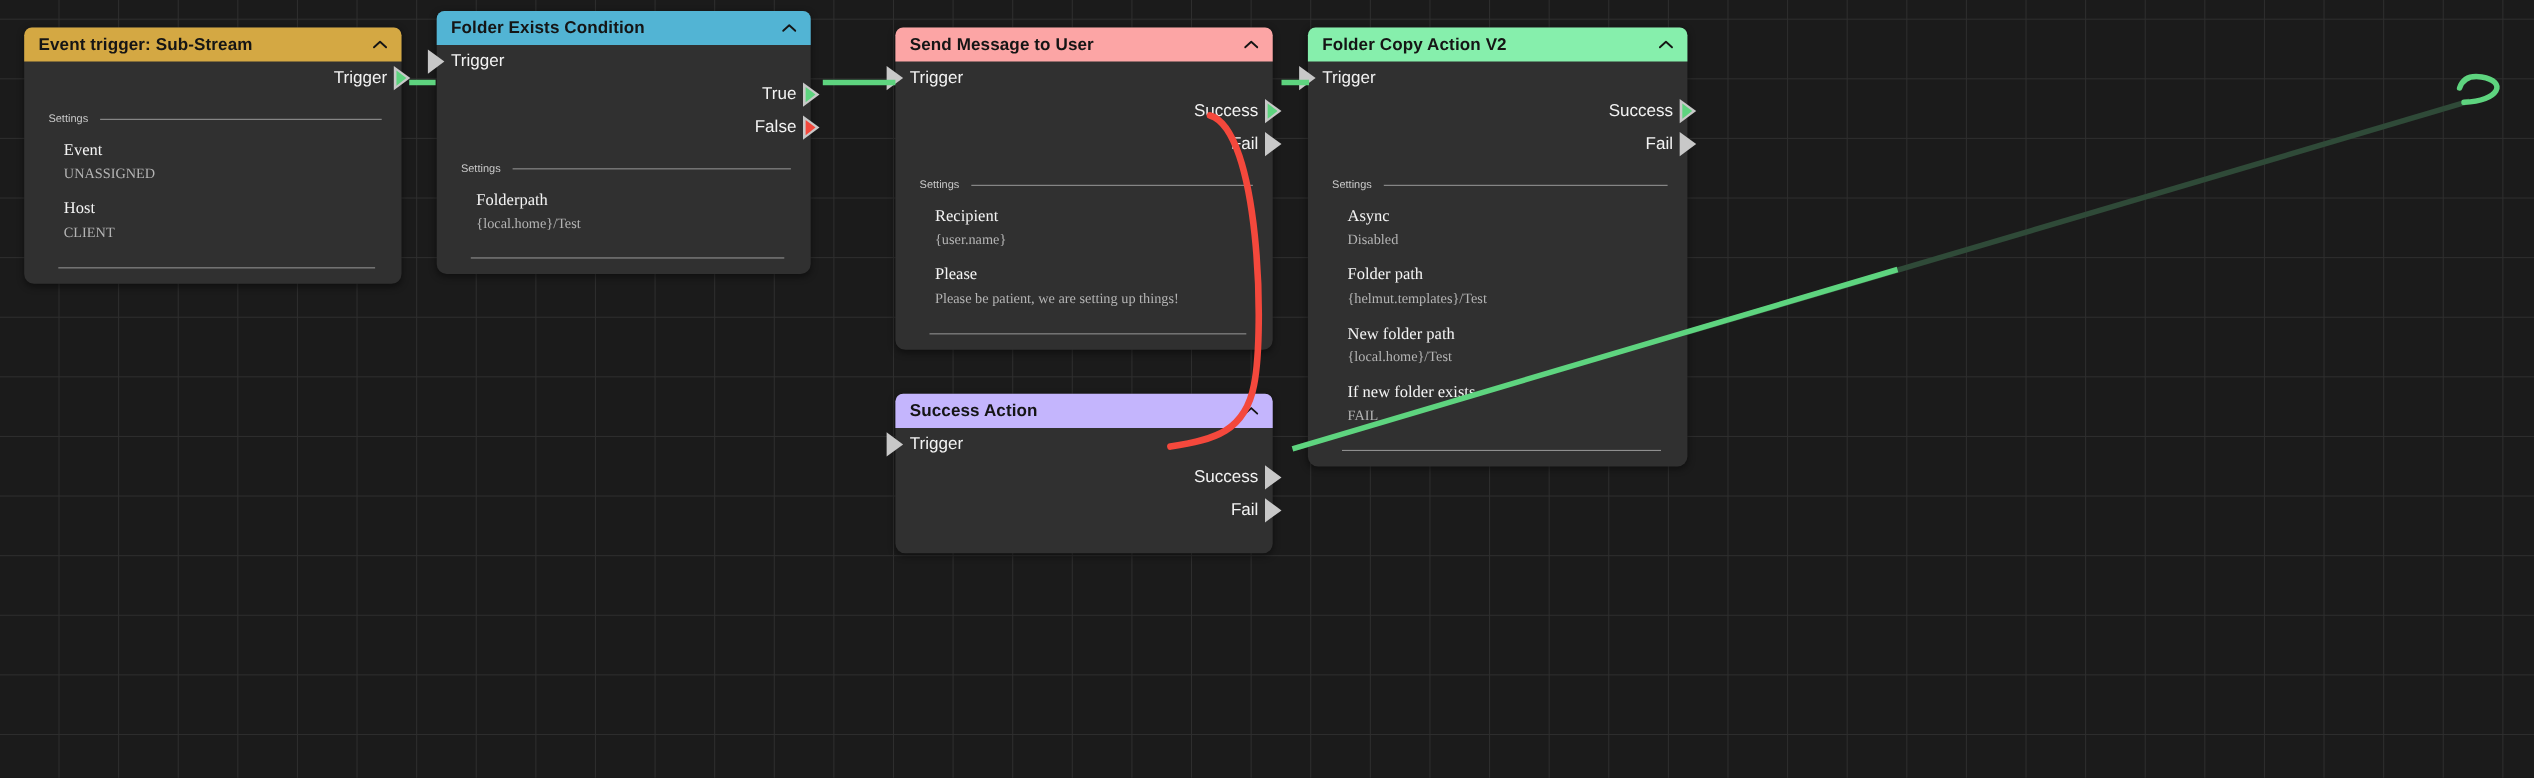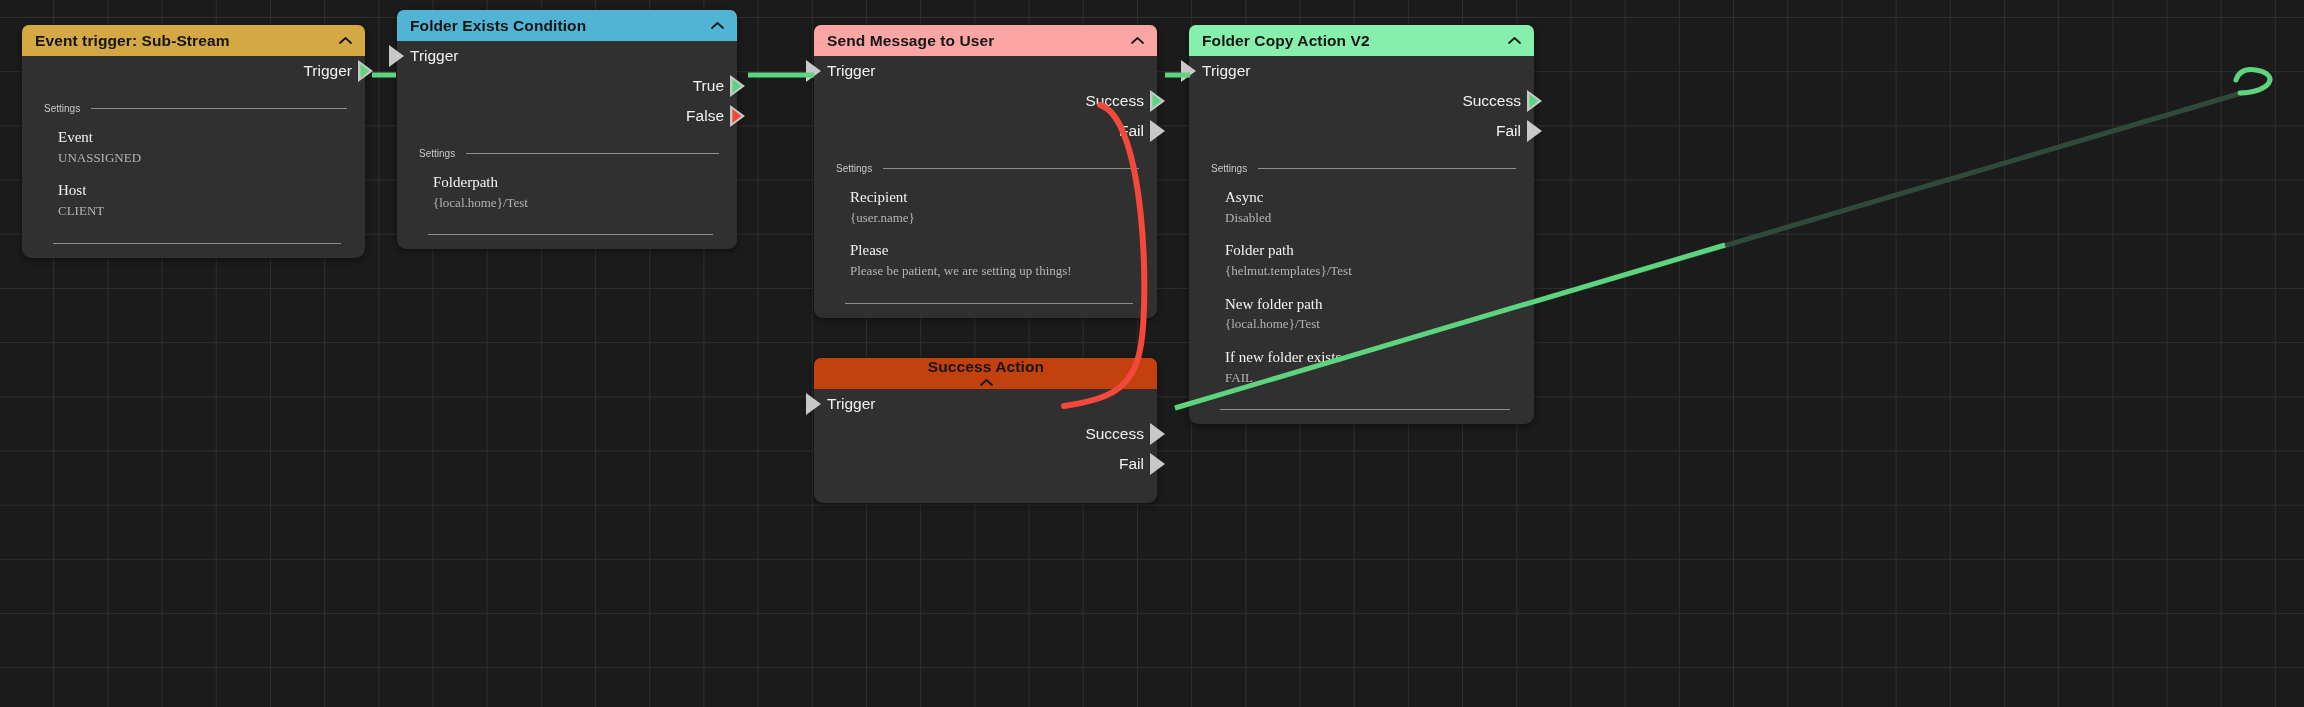--- a/index.html
+++ b/index.html
@@ -263,21 +263,21 @@
     </div>
     <div class="field">
       <div class="k">If new folder exists</div>
       <div class="v">FAIL</div>
     </div>
     <div class="bottom-rule"></div>
   </div>
 </div>
 
 <div class="node" style="left:814px;top:358px;width:343px;">
-  <div class="node-header" style="background:#c2410c;flex-direction:column;">
+  <div class="node-header" style="background:#c4b5fd;">
     <span>Success Action</span>
     <span class="collapse-caret">
       <svg width="13" height="9" viewBox="0 0 13 9">
           <path d="M1 7 L6.5 2 L12 7" fill="none" stroke="#151515" stroke-width="1.7" stroke-linecap="round" stroke-linejoin="round"></path>
         </svg>
     </span>
   </div>
   <div class="node-body">
     <div class="ports">
       <div class="port-row in">

